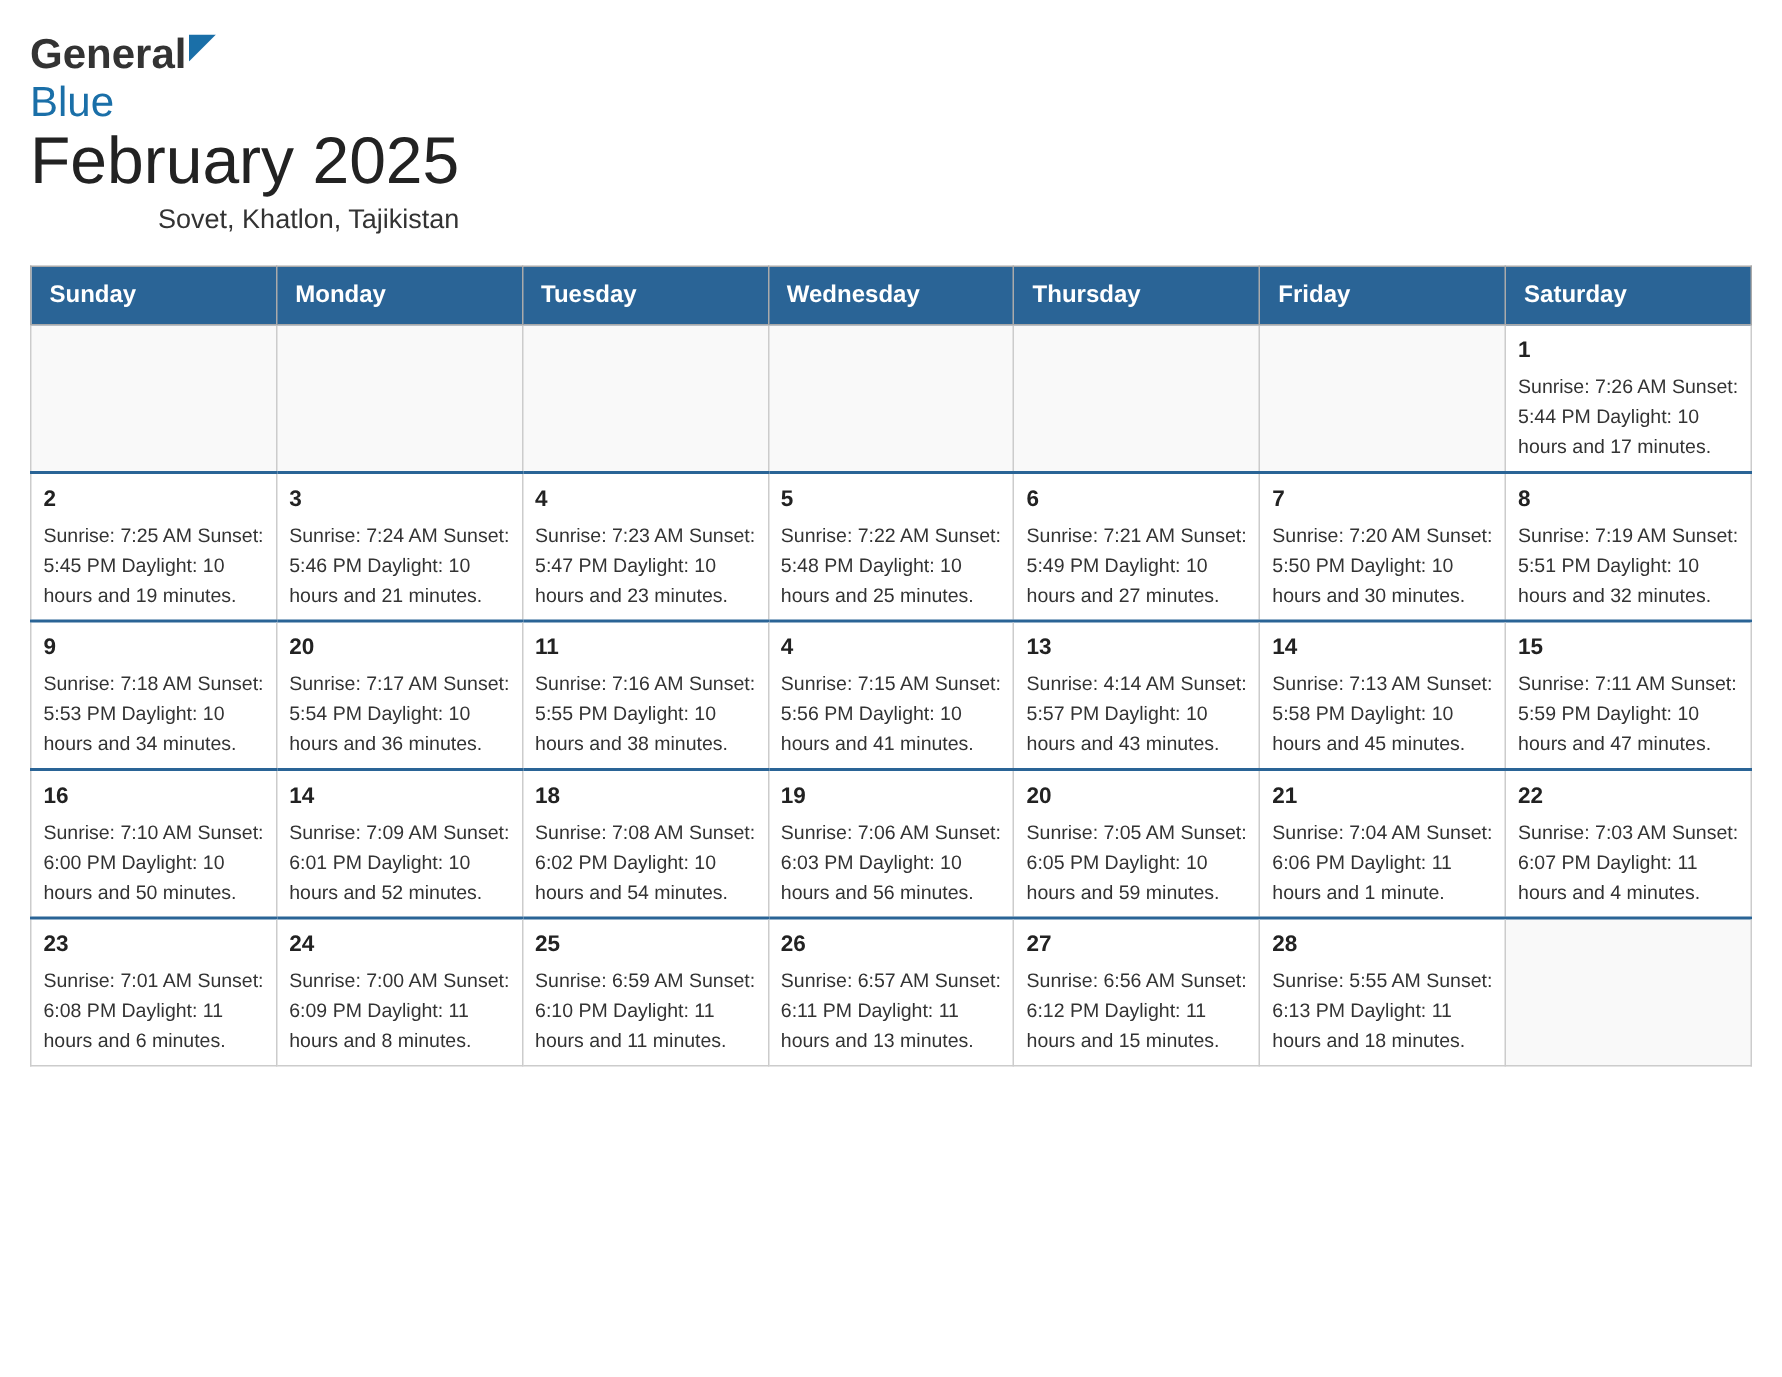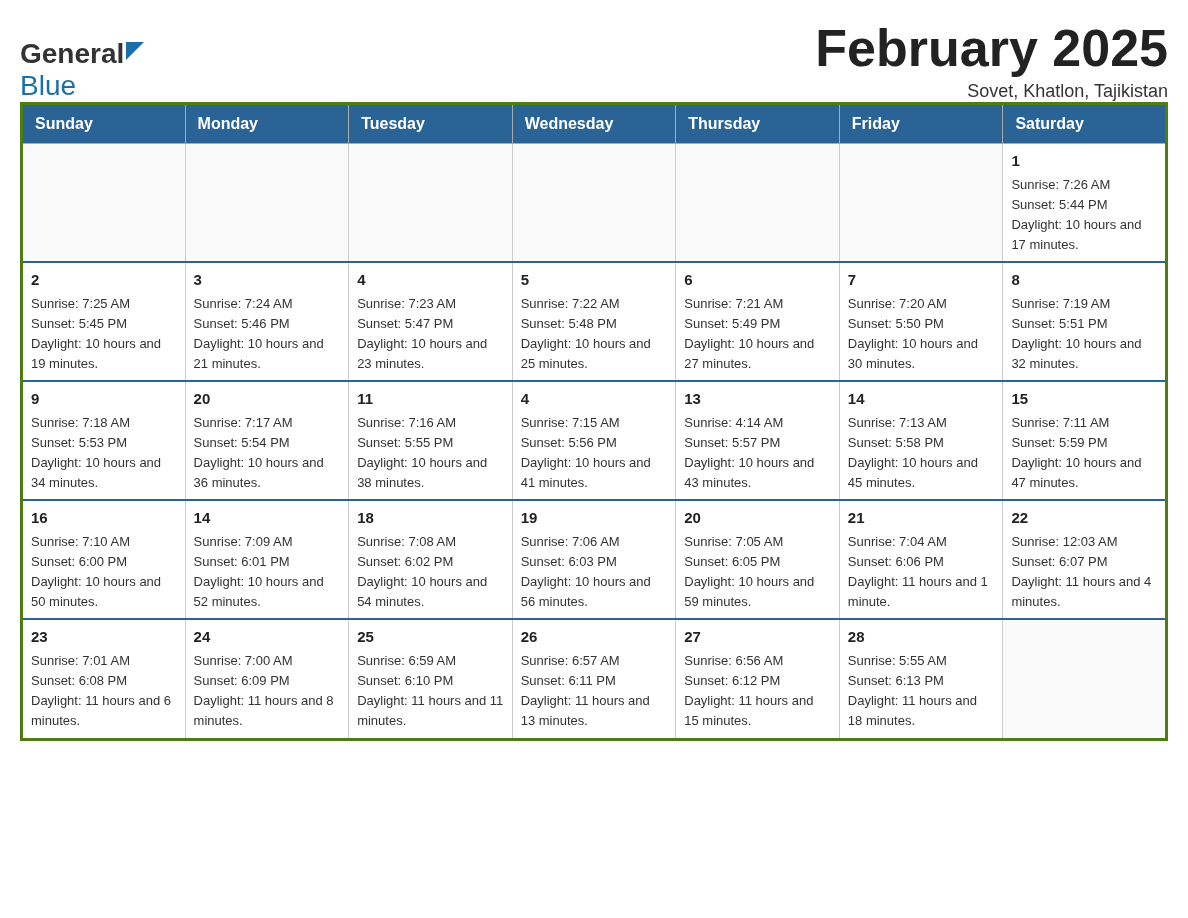--- a/index.html
+++ b/index.html
@@ -6,21 +6,23 @@
     body {
       font-family: Arial, sans-serif;
       background: #fff;
       padding: 20px;
       width: 1188px;
       min-height: 918px;
     }
     .header {
       display: flex;
       justify-content: space-between;
-      align-items: flex-end;
+      align-items: flex-start;
+      margin-bottom: 20px;
+      flex-direction: column;
     }
     .logo-text-general {
       font-size: 28px;
       font-weight: bold;
       color: #333;
     }
     .logo-blue {
       font-size: 28px;
       font-weight: normal;
       color: #1a6fa8;
@@ -32,34 +34,34 @@
       align-items: flex-start;
     }
     .logo-top-row {
       display: flex;
       align-items: flex-end;
     }
     .title-block {
       text-align: right;
     }
     .month-title {
-      font-size: 52px;
-      font-weight: bold;
+      font-size: 44px;
+      font-weight: normal;
       color: #222;
       line-height: 1.1;
     }
     .location-title {
       font-size: 18px;
       color: #333;
       margin-top: 4px;
     }
     .calendar {
       width: 100%;
       border-collapse: collapse;
-      border: 3px solid #4d7c0f;
+      border: 1px solid #4d7c0f;
     }
     .calendar th {
       background-color: #2a6496;
       color: #fff;
       font-size: 16px;
       font-weight: bold;
       padding: 10px 12px;
       text-align: left;
       border: 1px solid #aaa;
     }
@@ -262,21 +264,21 @@
 Daylight: 10 hours and 59 minutes.</div>
         </td>
         <td>
           <span class="day-number">21</span>
           <div class="day-info">Sunrise: 7:04 AM
 Sunset: 6:06 PM
 Daylight: 11 hours and 1 minute.</div>
         </td>
         <td>
           <span class="day-number">22</span>
-          <div class="day-info">Sunrise: 12:03 AM
+          <div class="day-info">Sunrise: 7:03 AM
 Sunset: 6:07 PM
 Daylight: 11 hours and 4 minutes.</div>
         </td>
       </tr>
       <tr class="row-separator">
         <td>
           <span class="day-number">23</span>
           <div class="day-info">Sunrise: 7:01 AM
 Sunset: 6:08 PM
 Daylight: 11 hours and 6 minutes.</div>

